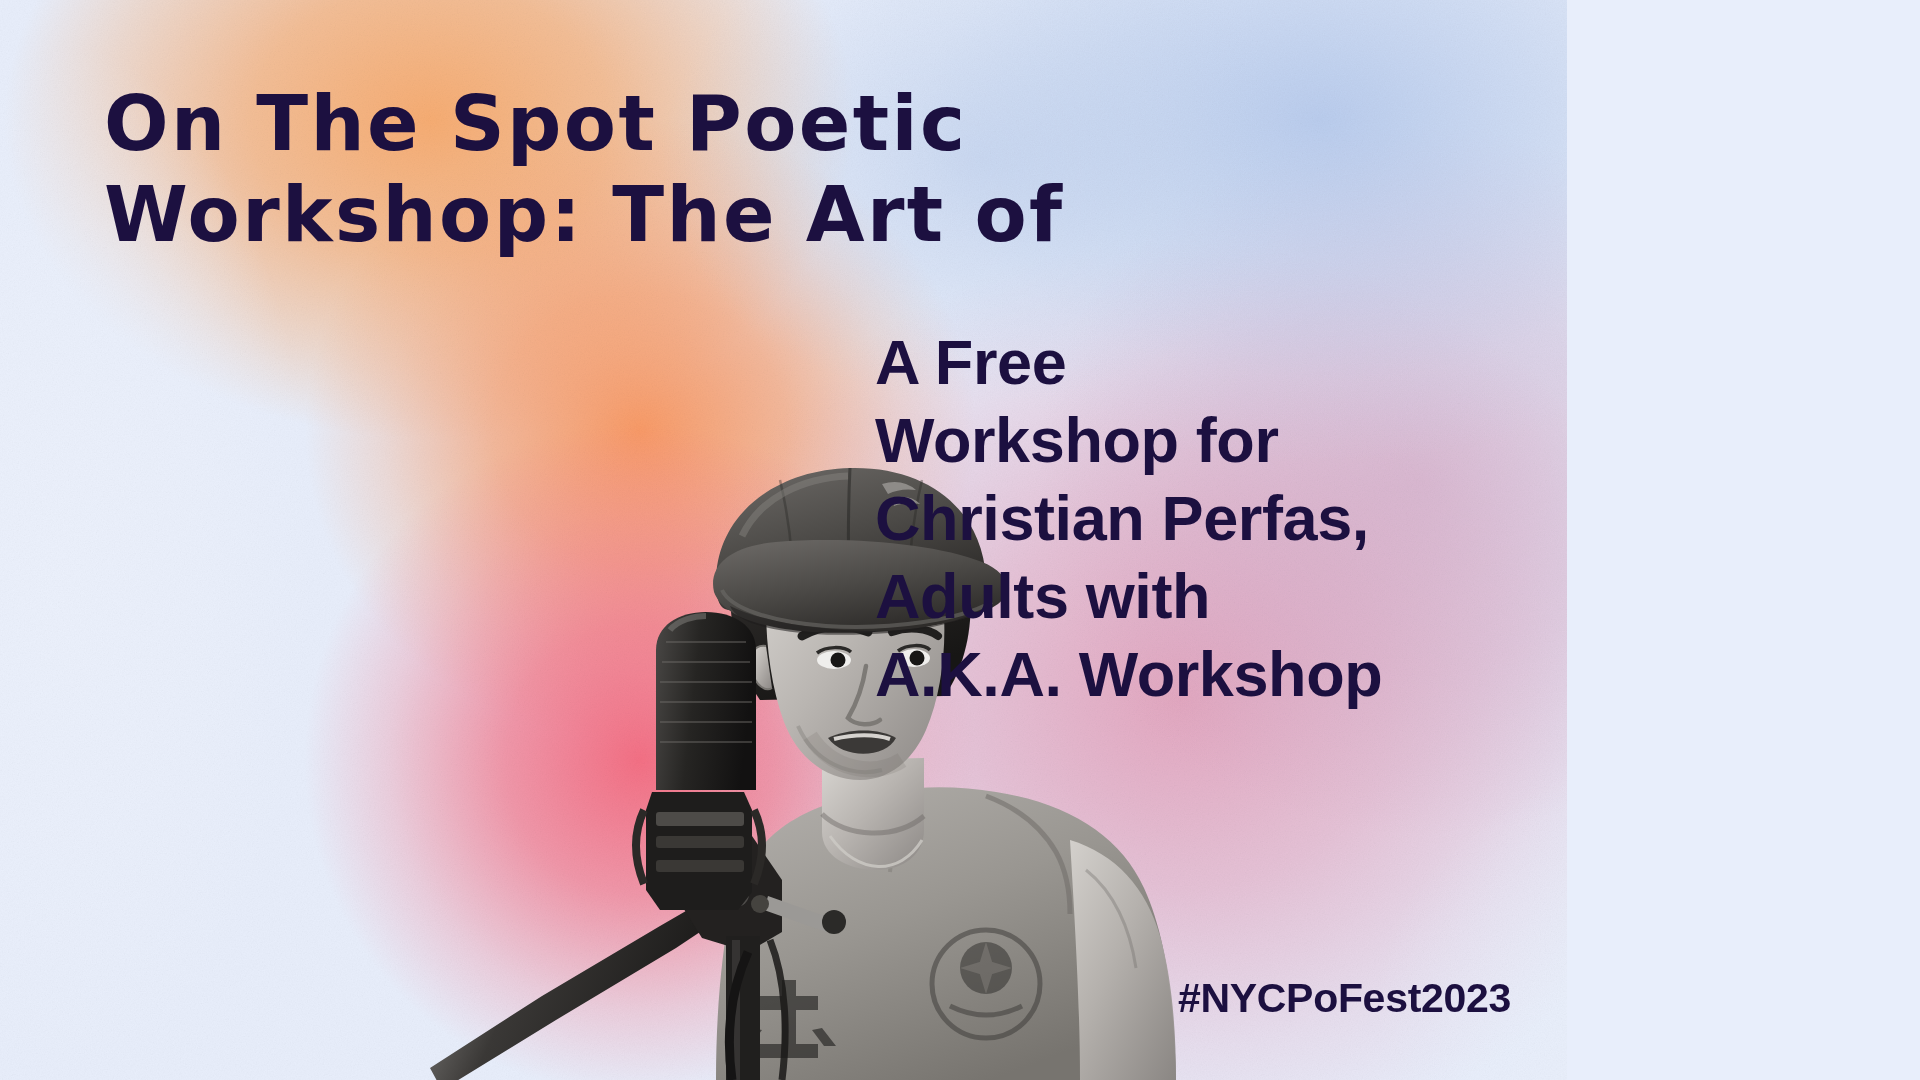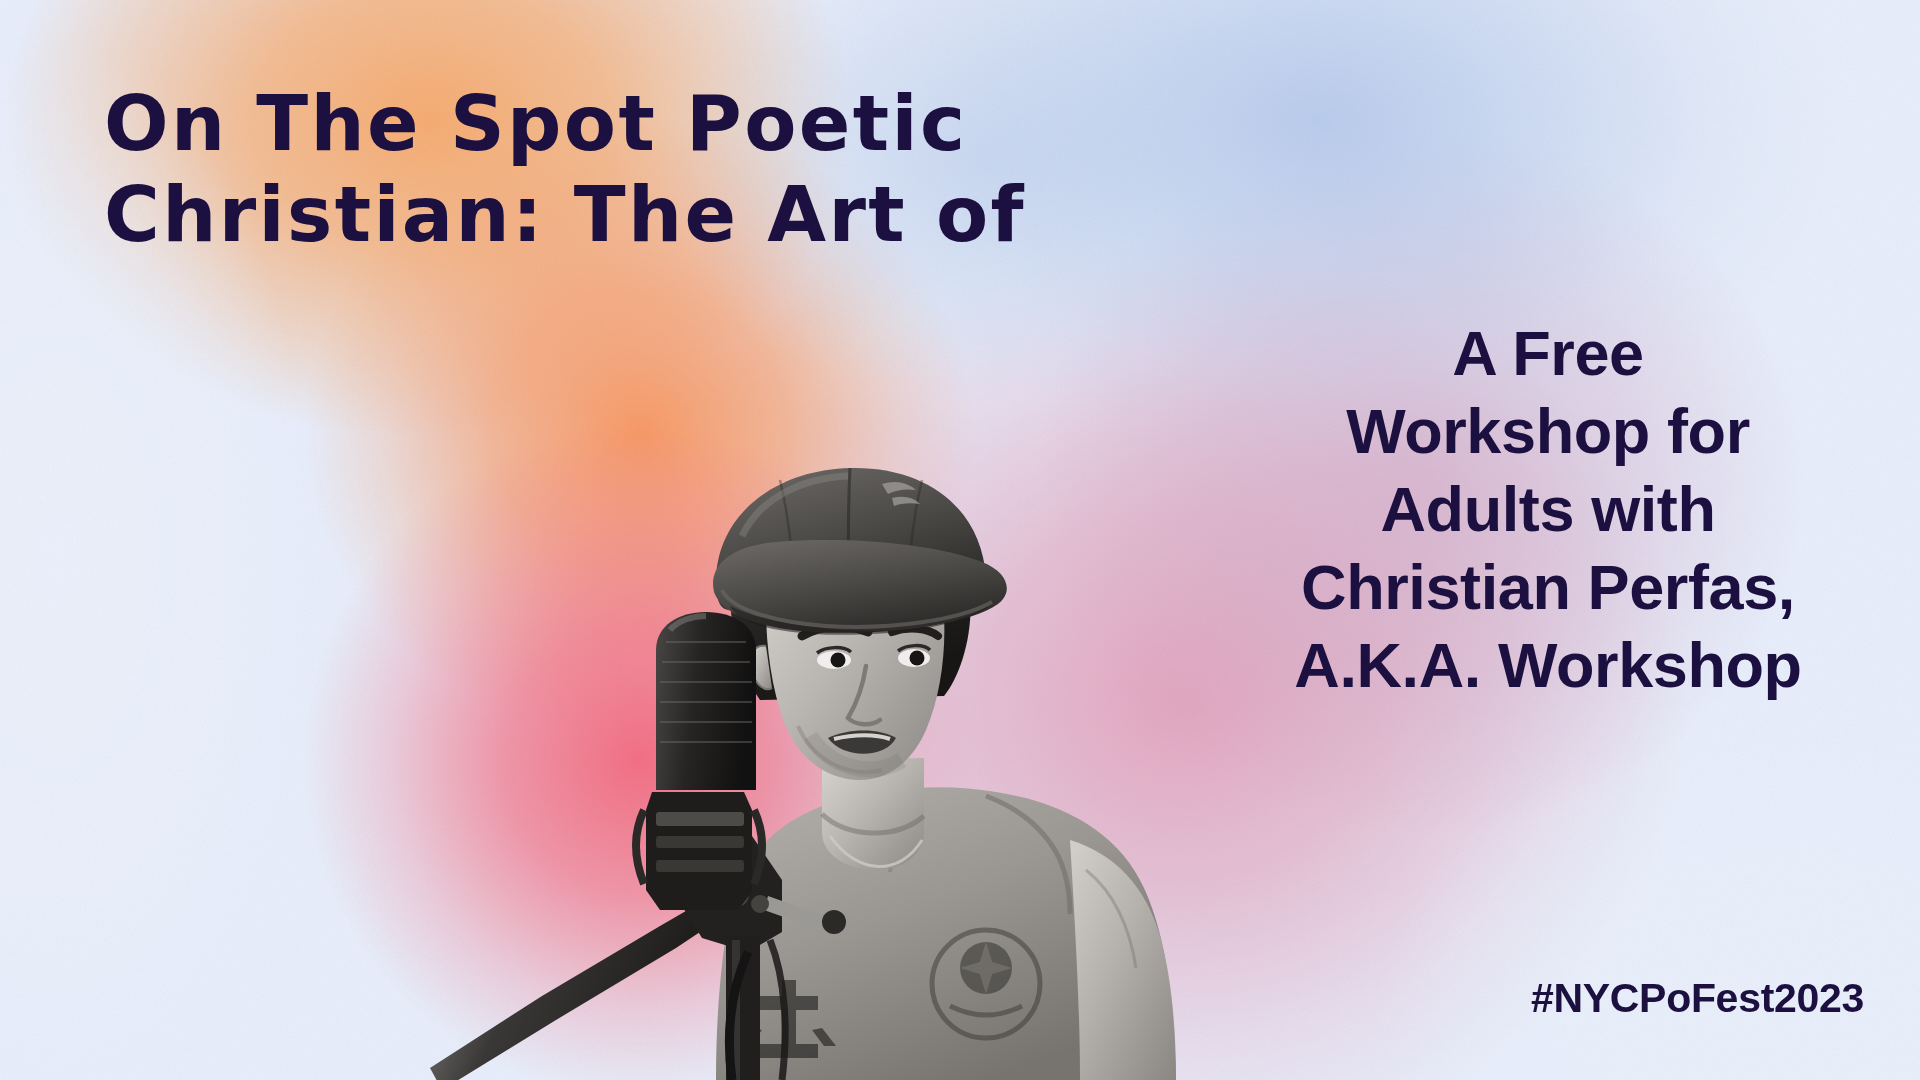--- a/index.html
+++ b/index.html
@@ -6,21 +6,21 @@
 
   html, body {
     width:1920px; height:1080px;
     overflow:hidden;
     background:#e8eefb;
     font-family:"Liberation Sans", sans-serif;
   }
 
   #poster {
     position:relative;
-    width:1920px; height:1080px;
+    width:1567px; height:1080px;
     overflow:hidden;
     background:#e8eefb;
   }
 
   
   .bg-layer {
     position:absolute; inset:0;
     pointer-events:none;
   }
 
@@ -123,23 +123,23 @@
     font-size:76px;
     line-height:91px;
     letter-spacing:2.4px;
     color:#1c1040;
     white-space:nowrap;
   }
 
   
   #info-block {
     position:absolute;
-    right:52px; top:314px;
+    right:52px; top:323px;
     width:640px;
-    text-align:center;
+    text-align:left;
     z-index:6;
   }
   .info-line {
     font-family:"Liberation Sans", sans-serif;
     font-weight:700;
     font-size:63px;
     line-height:78px;
     letter-spacing:-0.4px;
     color:#1c1040;
     white-space:nowrap;
@@ -333,26 +333,26 @@
           <path d="M230 282 L322 282"></path>
             <path d="M230 302 L322 302"></path>
         </g>
         <path d="M240 190 C248 180 264 176 276 176" fill="none" stroke="#7e7b78" stroke-width="6" opacity="0.55"></path>
       </g>
     </svg>
   </div>
 
   <div id="title-block">
     <div class="title-line">On The Spot Poetic</div>
-    <div class="title-line">Christian: The Art of</div>
+    <div class="title-line">Workshop: The Art of</div>
   </div>
 
   <div id="info-block">
     <div class="info-line">A Free</div>
     <div class="info-line">Workshop for</div>
+    <div class="info-line">Christian Perfas,</div>
     <div class="info-line">Adults with</div>
-    <div class="info-line">Christian Perfas,</div>
     <div class="info-line">A.K.A. Workshop</div>
   </div>
 
   <div id="hashtag">#NYCPoFest2023</div>
 
 </div>
 
 </body></html>

